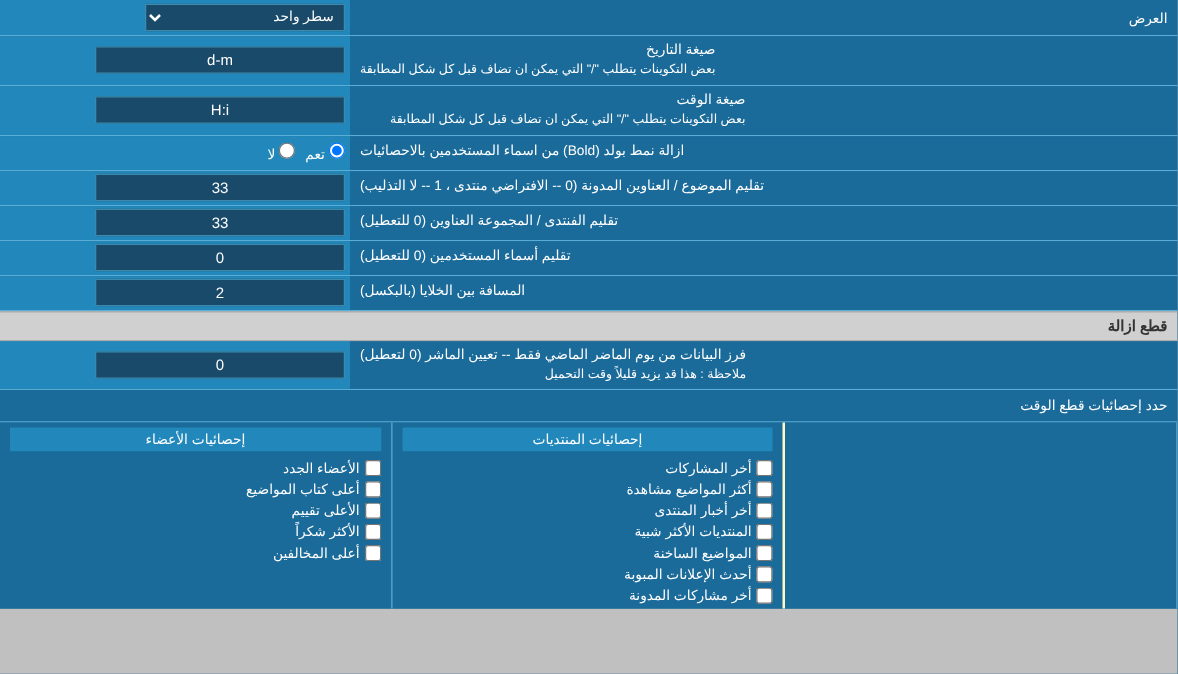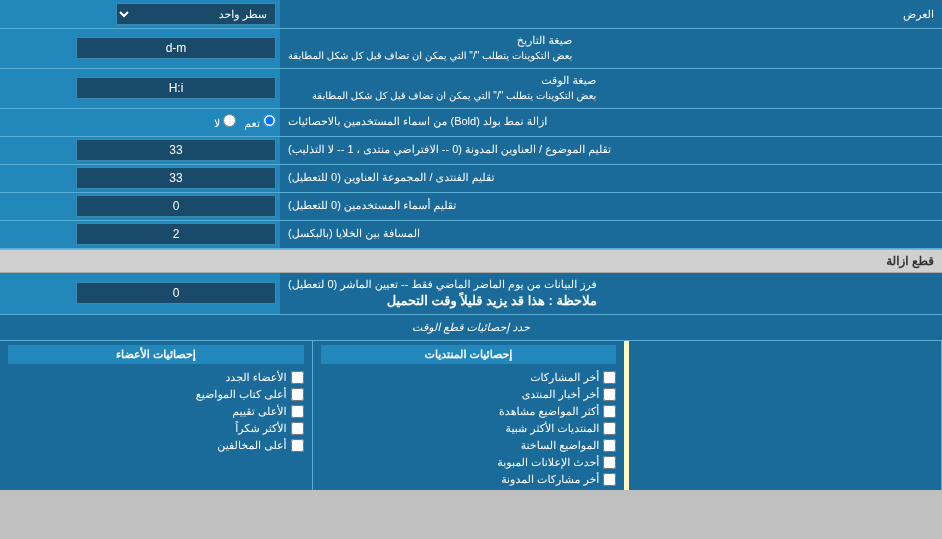--- a/index.html
+++ b/index.html
@@ -107,24 +107,23 @@
       display: flex;
       flex-direction: row;
       background: #1a6a9a;
       border-bottom: 1px solid #5aadd4;
       min-height: 26px;
       align-items: center;
     }
     .checkboxes-header-label {
       flex: 1;
       color: #ffffff;
-      text-align: center;
-      padding: 4px 8px;
-      font-size: 11px;
-      font-style: italic;
+      text-align: right;
+      padding: 4px 8px;
+      font-size: 11px;
     }
     .checkbox-columns-row {
       display: flex;
       flex-direction: row;
       background: #1a6a9a;
     }
     .checkbox-col {
       flex: 1;
       padding: 4px 8px;
       display: flex;
@@ -143,21 +142,21 @@
       font-size: 11px;
       direction: rtl;
     }
     .checkbox-item input[type="checkbox"] {
       width: 13px;
       height: 13px;
     }
     .col-header {
       color: #ffffff;
       font-size: 11px;
-      font-weight: bold;
+      font-weight: normal;
       text-align: center;
       padding: 3px;
       background: #2288bb;
       margin-bottom: 3px;
     }
   </style>
 </head>
 <body>
 
 <div class="container">
@@ -238,49 +237,49 @@
     </div>
     <div class="row-input" style="width:280px;">
       <input class="input-field input-wide" type="text" value="2" style="">
     </div>
   </div>
 
   <div class="section-header">قطع ازالة</div>
 
   <div class="row">
     <div class="row-label" style="flex:1;">
-      <span>فرز البيانات من يوم الماضر الماضي فقط -- تعيين الماشر (0 لتعطيل)<br><span style="font-size:13px;font-weight:bold;">ملاحظة : هذا قد يزيد قليلاً وقت التحميل</span></span>
+      <span>فرز البيانات من يوم الماضر الماضي فقط -- تعيين الماشر (0 لتعطيل)<br><span style="font-size:10px;">ملاحظة : هذا قد يزيد قليلاً وقت التحميل</span></span>
     </div>
     <div class="row-input" style="width:280px;">
       <input class="input-field input-wide" type="text" value="0" style="">
     </div>
   </div>
 
   <div class="checkboxes-header-row">
     <div class="checkboxes-header-label">حدد إحصائيات قطع الوقت</div>
   </div>
 
   <div class="checkbox-columns-row">
 
     <div class="checkbox-col" style="flex:1; border-right:1px solid #5aadd4;">
     </div>
 
-    <div class="checkbox-col" style="flex:1; border-right:5px solid #fef9c3;">
+    <div class="checkbox-col" style="flex:1; border-right:2px solid #fef9c3;">
       <div class="col-header">إحصائيات المنتديات</div>
       <div class="checkbox-item">
         <input type="checkbox" style="">
         <span>أخر المشاركات</span>
       </div>
       <div class="checkbox-item">
         <input type="checkbox" style="">
+        <span>أكثر المواضيع مشاهدة</span>
+      </div>
+      <div class="checkbox-item">
+        <input type="checkbox" style="">
         <span>أخر أخبار المنتدى</span>
-      </div>
-      <div class="checkbox-item">
-        <input type="checkbox" style="">
-        <span>أكثر المواضيع مشاهدة</span>
       </div>
       <div class="checkbox-item">
         <input type="checkbox" style="">
         <span>المنتديات الأكثر شبية</span>
       </div>
       <div class="checkbox-item">
         <input type="checkbox" style="">
         <span>المواضيع الساخنة</span>
       </div>
       <div class="checkbox-item">

